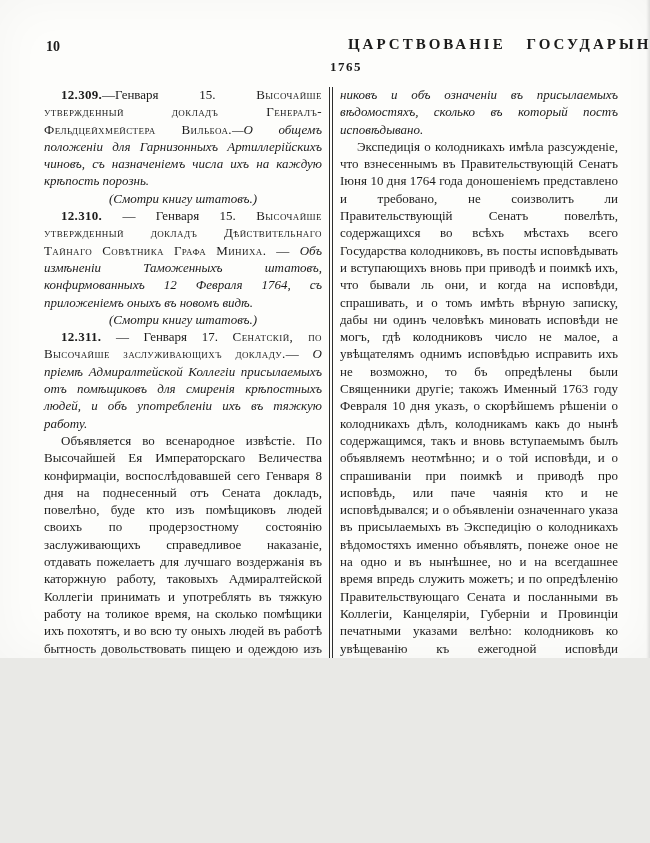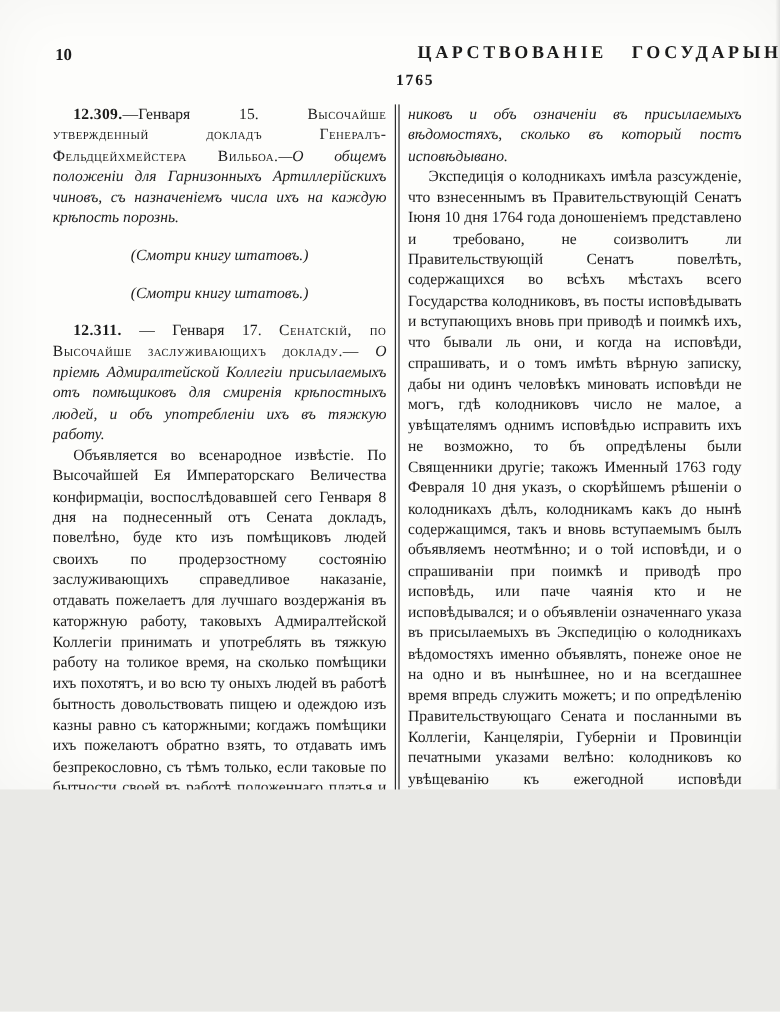--- a/index.html
+++ b/index.html
@@ -48,21 +48,21 @@
     text-align: justify;
     text-justify: inter-word;
   }
   .divider {
     width: 2px;
     border-left: 1px solid #2c2c2c;
     border-right: 1px solid #2c2c2c;
     margin: 1px 7px 0 7px;
   }
   .para { margin: 0; text-indent: 17px; }
-  .note { margin: 14px; text-align: center; font-style: italic; text-indent: 0; }
+  .note { margin: 0; text-align: center; font-style: italic; text-indent: 0; }
   .cont { text-indent: 0; font-style: italic; }
   .num  { font-weight: 700; letter-spacing: 0.3px; margin-top: 12px; }
   .date { font-weight: 400; font-family: Liberation Serif, serif; }
   .sc   { font-variant: small-caps; letter-spacing: 0.4px; }
   .sum  { font-style: italic; }
 </style>
 </head>
 <body>
 
 <div class="page">
@@ -71,20 +71,21 @@
   <span class="folio">10</span>
   <div class="rtitle">ЦАРСТВОВАНІЕ ГОСУДАРЫНИ</div>
   <div class="ryear">1765</div>
 
   <div class="columns">
 
     <div class="col">
       <p class="para"><b class="num">12.309.</b><span class="date">—Генваря 15. </span><span class="sc">Высочайше утвержденный докладъ Генералъ-Фельдцейхмейстера Вильбоа.</span><i class="sum">—О общемъ положеніи для Гарнизонныхъ Артиллерійскихъ чиновъ, съ назначеніемъ числа ихъ на каждую крѣпость порознь.</i></p>
       <p class="note">(Смотри книгу штатовъ.)</p>
 
+      <p class="para"><b class="num">12.310.</b><span class="date"> — Генваря 15. </span><span class="sc">Высочайше утвержденный докладъ Дѣйствительнаго Тайнаго Совѣтника Графа Миниха. — </span><i class="sum">Объ измѣненіи Таможенныхъ штатовъ, конфирмованныхъ 12 Февраля 1764, съ приложеніемъ оныхъ въ новомъ видѣ.</i></p>
       <p class="note">(Смотри книгу штатовъ.)</p>
 
       <p class="para"><b class="num">12.311.</b><span class="date"> — Генваря 17. </span><span class="sc">Сенатскій, по Высочайше заслуживающихъ докладу.— </span><i class="sum">О пріемѣ Адмиралтейской Коллегіи присылаемыхъ отъ помѣщиковъ для смиренія крѣпостныхъ людей, и объ употребленіи ихъ въ тяжкую работу.</i></p>
 
       <p class="para">Объявляется во всенародное извѣстіе. По Высочайшей Ея Императорскаго Величества конфирмаціи, воспослѣдовавшей сего Генваря 8 дня на поднесенный отъ Сената докладъ, повелѣно, буде кто изъ помѣщиковъ людей своихъ по продерзостному состоянію заслуживающихъ справедливое наказаніе, отдавать пожелаетъ для лучшаго воздержанія въ каторжную работу, таковыхъ Адмиралтейской Коллегіи принимать и употреблять въ тяжкую работу на толикое время, на сколько помѣщики ихъ похотятъ, и во всю ту оныхъ людей въ работѣ бытность довольствовать пищею и одеждою изъ казны равно съ каторжными; когдажъ помѣщики ихъ пожелаютъ обратно взять, то отдавать имъ безпрекословно, съ тѣмъ только, если таковые по бытности своей въ работѣ положеннаго платья и обуви срока не выносятъ, то оное отъ нихъ отбирать въ казну.</p>
 
       <p class="para"><b class="num">18.391.</b><span class="date"> — Генваря 17. </span><span class="sc">Сенатскій. — </span><i class="sum">Объ увѣщеваніи и исповѣдываніи колод-</i></p>
     </div>
 
     <div class="divider"></div>

